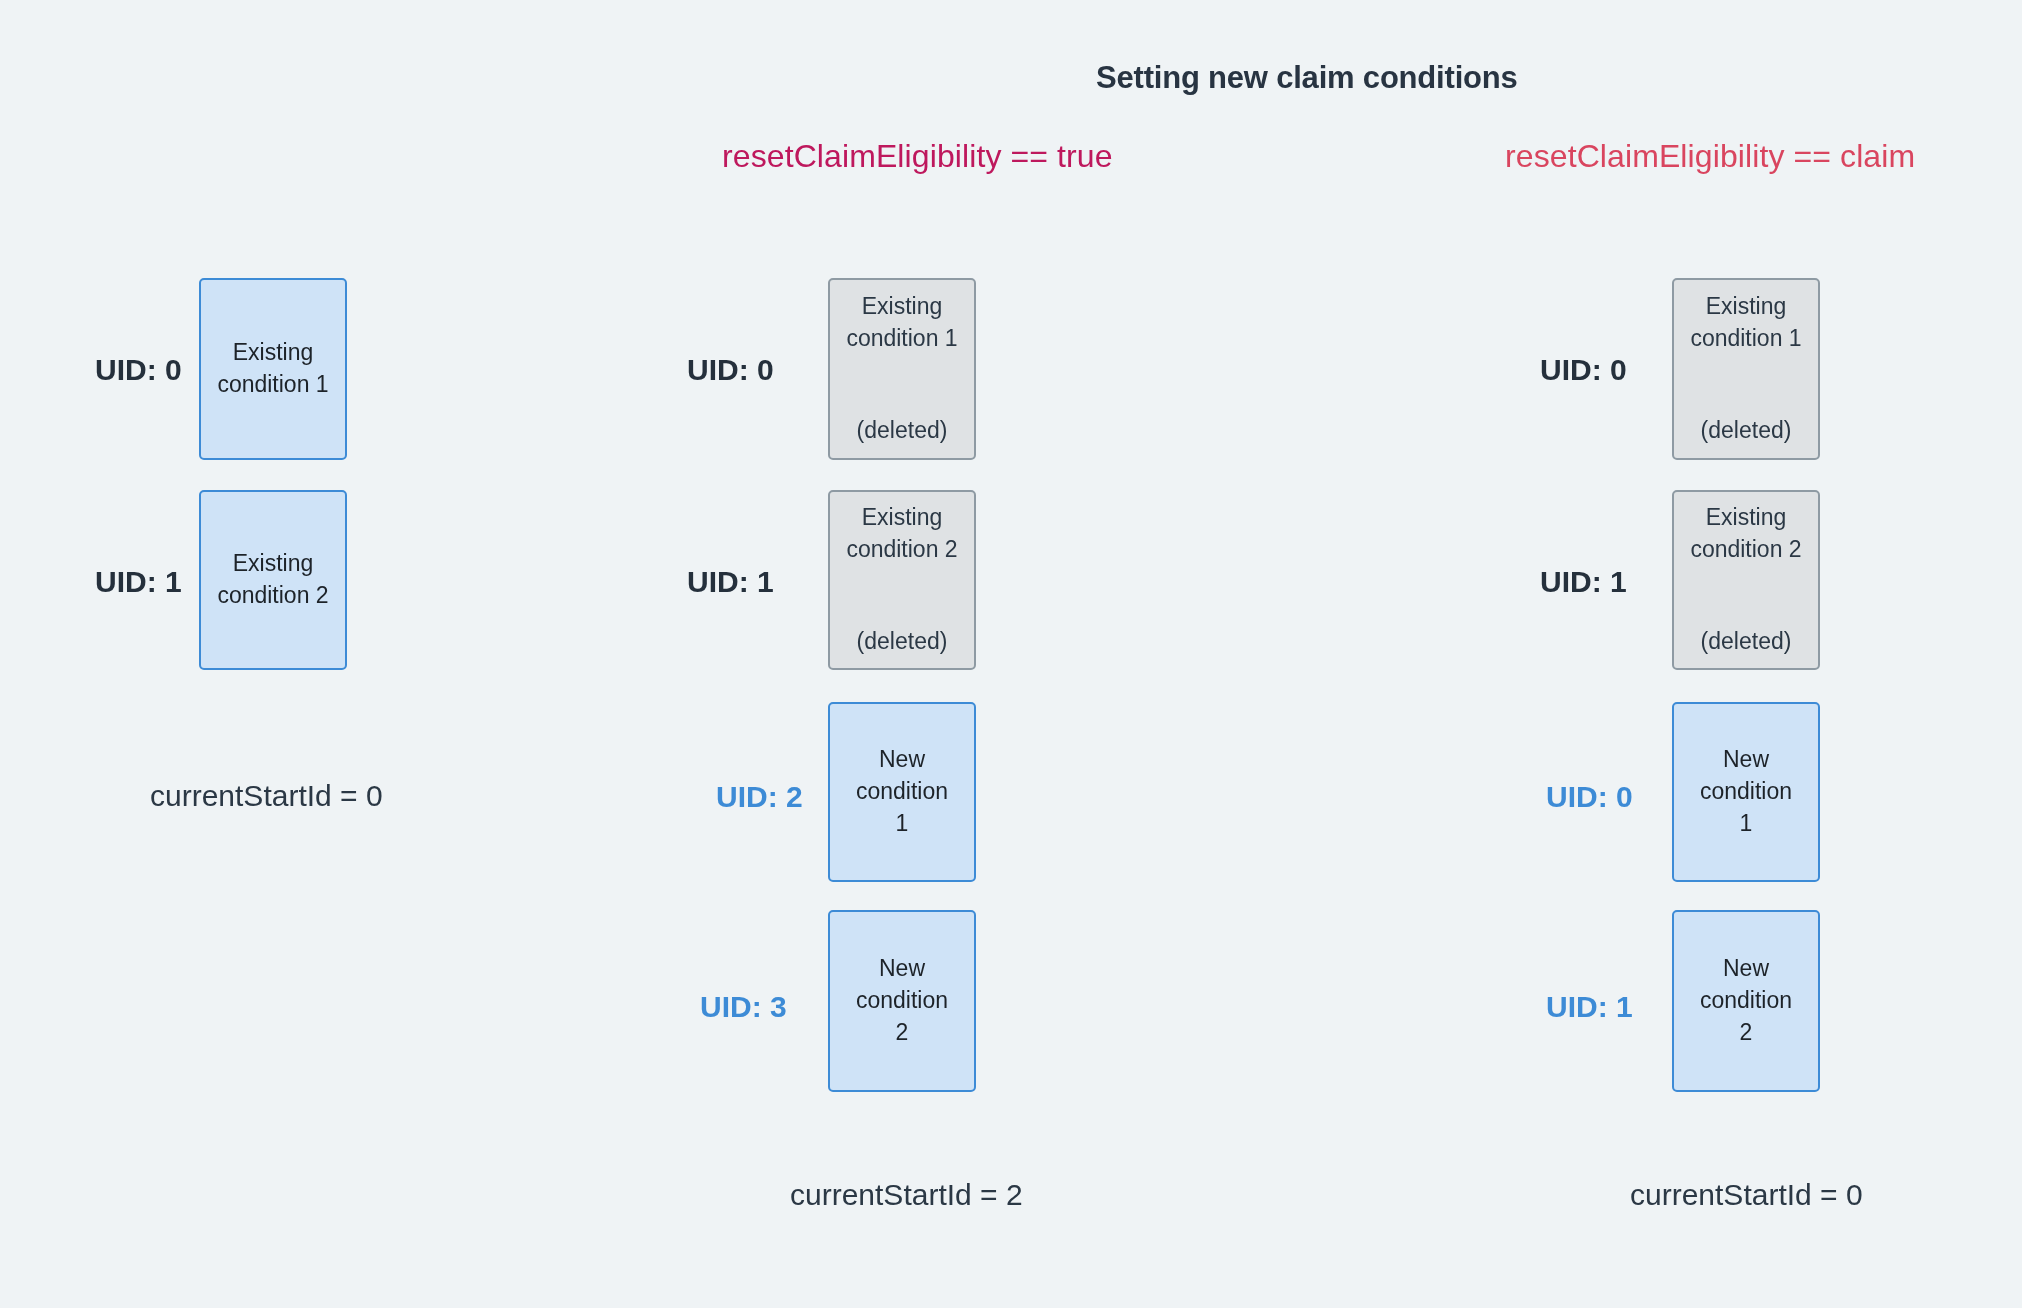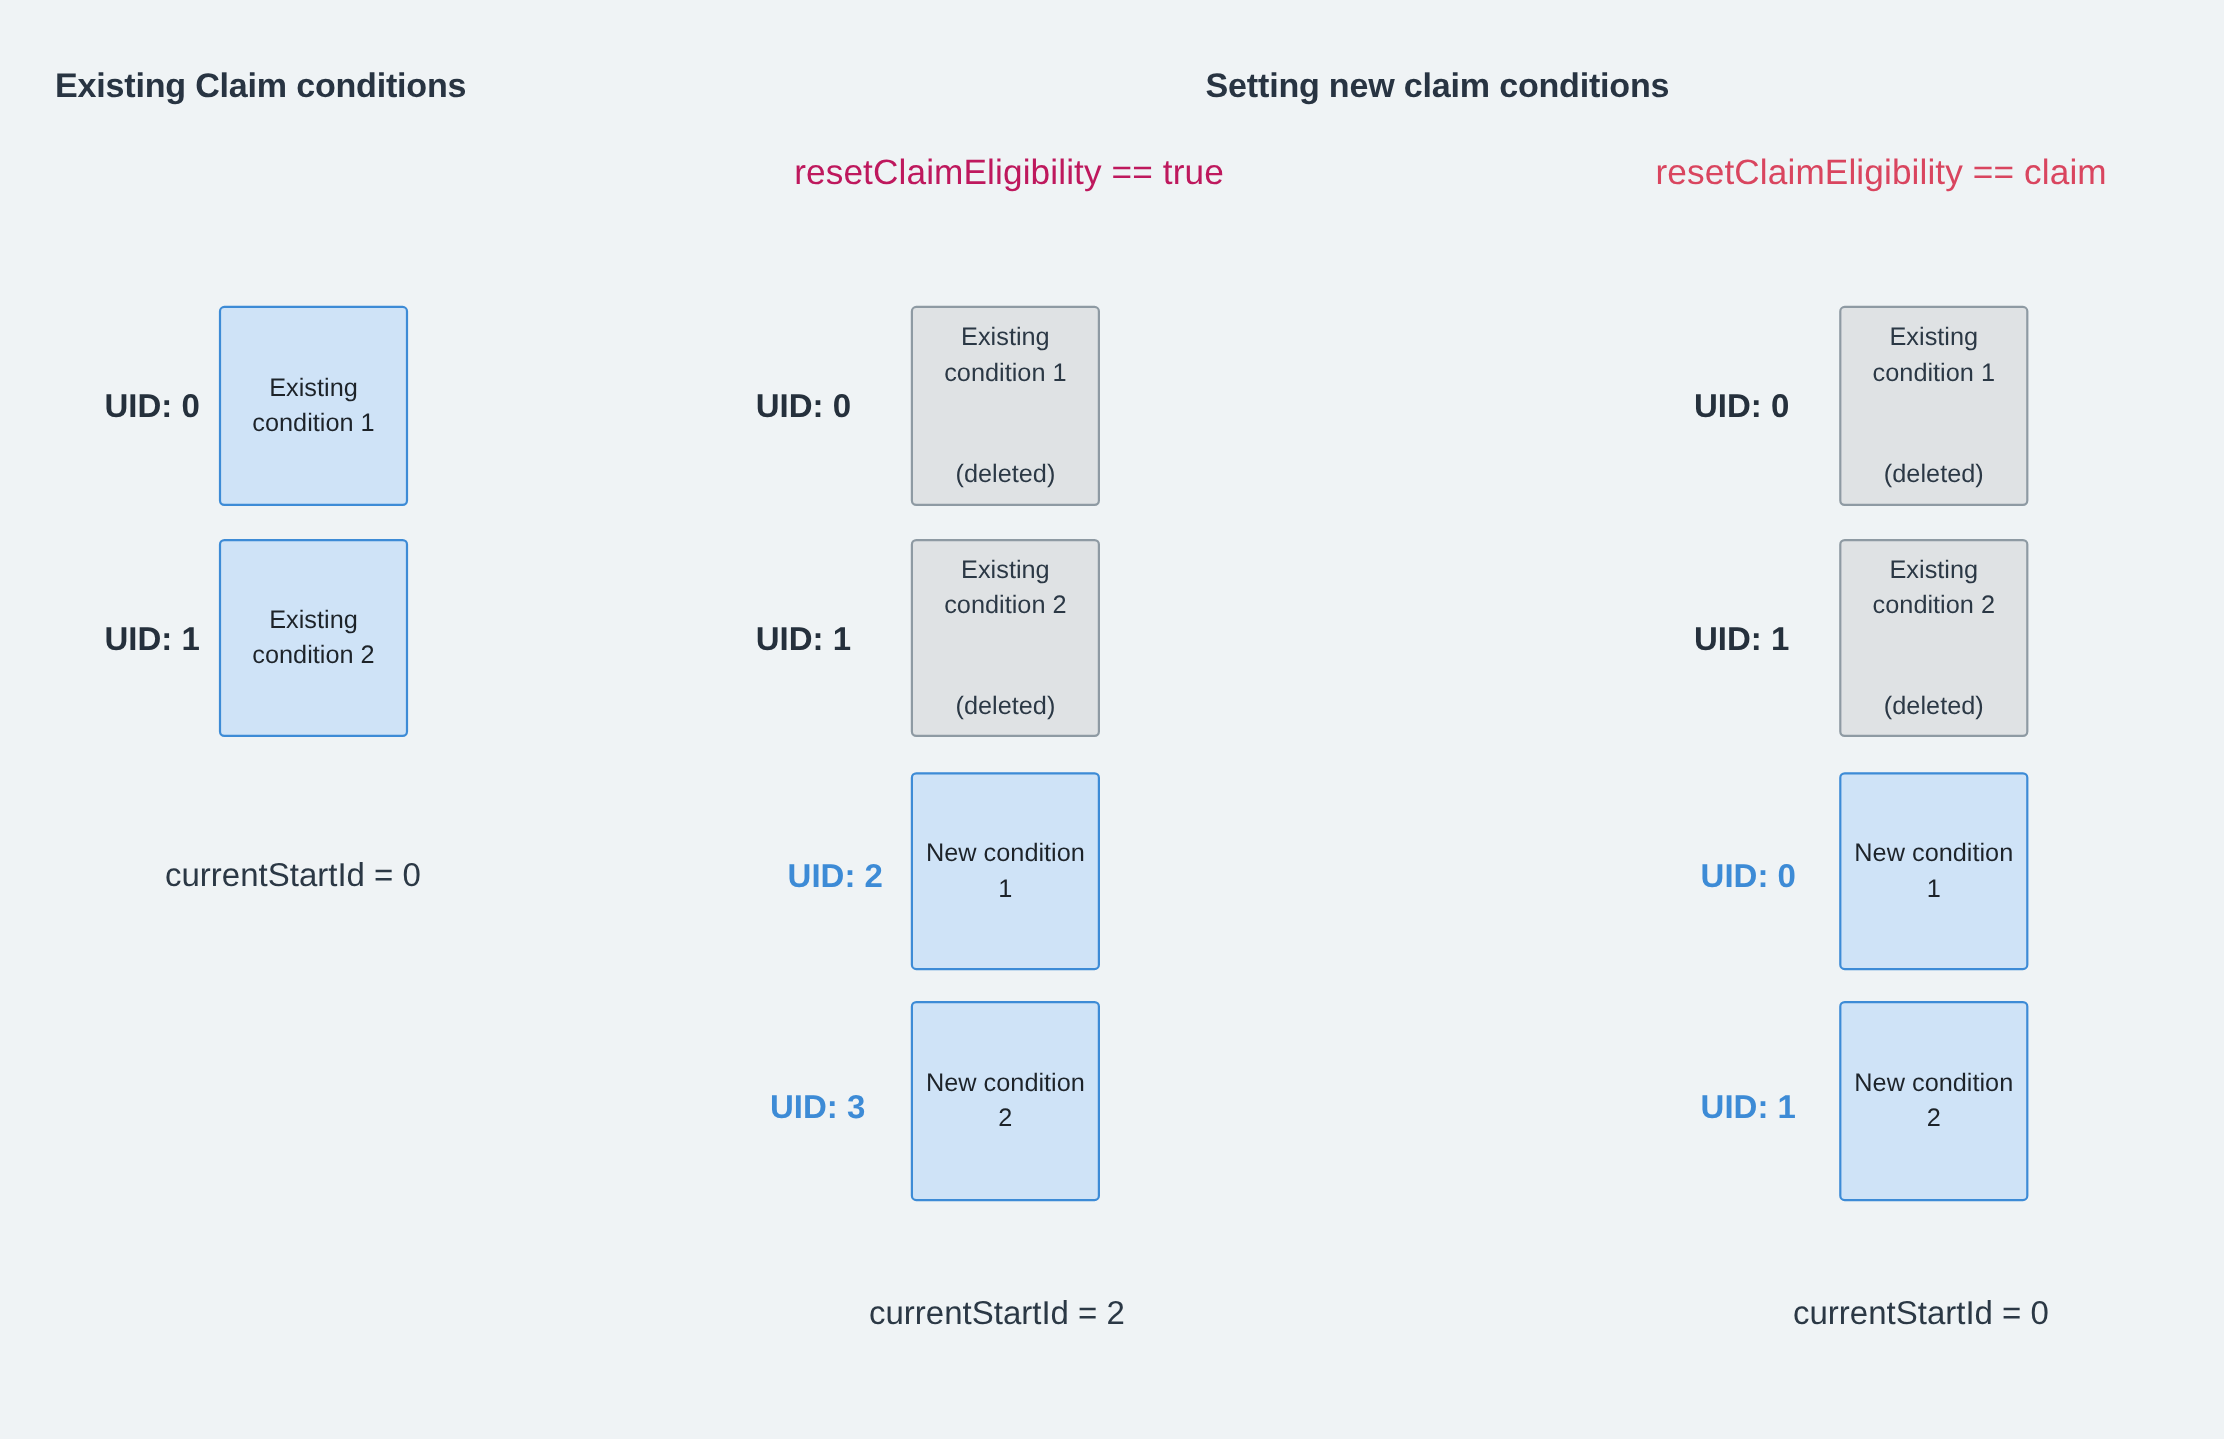--- a/index.html
+++ b/index.html
@@ -37,21 +37,21 @@
     font-size: 32px;
     white-space: nowrap;
     letter-spacing: 0.1px;
   }
   .flag-true  { left: 722px;  top: 138px; color: #be185d; }
   .flag-false { left: 1505px; top: 138px; color: #d9455f; }
 
   
   .cond-box {
     position: absolute;
-    width: 172px;
+    width: 148px;
     box-sizing: border-box;
     border-radius: 5px;
     display: flex;
     flex-direction: column;
     align-items: center;
     justify-content: center;
     text-align: center;
     font-size: 23px;
     line-height: 1.38;
     padding: 6px 10px;
@@ -86,21 +86,20 @@
     font-size: 30px;
     color: #2b3845;
     white-space: nowrap;
   }
 </style>
 </head>
 <body>
 
 <div id="canvas">
 
-  <div class="section-title title-left">Existing Claim conditions</div>
   <div class="section-title title-right">Setting new claim conditions</div>
 
   <div class="cond-flag flag-true">resetClaimEligibility == true</div>
   <div class="cond-flag flag-false">resetClaimEligibility == claim</div>
 
   <div>
     <div class="uid-label" style="left:95px;top:353px;">UID: 0</div>
     <div class="cond-box blue" style="left:199px;top:278px;height:182px;">
       <div class="box-title">Existing
 condition 1</div>

